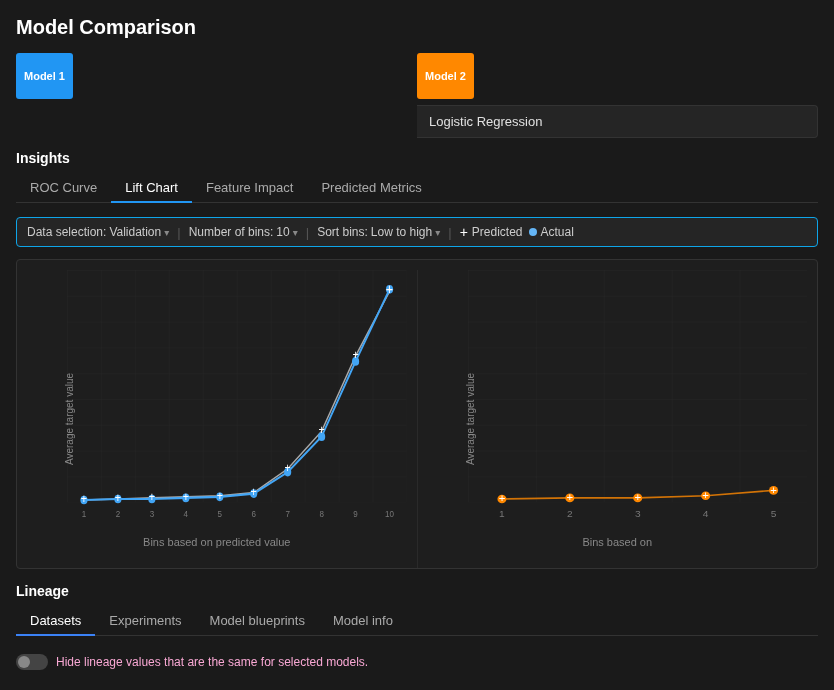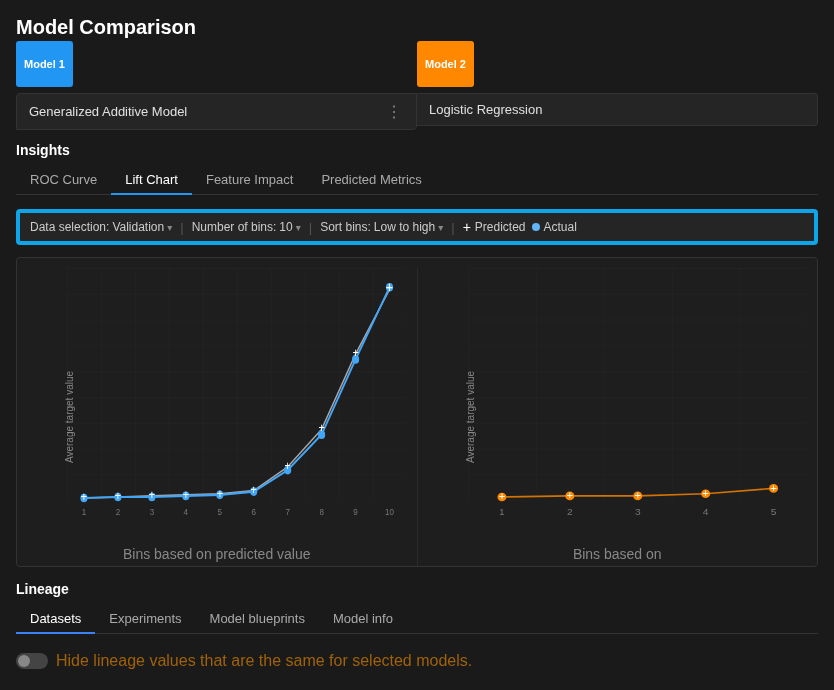--- a/index.html
+++ b/index.html
@@ -12,21 +12,21 @@
       min-height: 690px;
       overflow: hidden;
     }
     .page { padding: 16px 16px 0 16px; }
 
     
     .page-title {
       font-size: 20px;
       font-weight: 600;
       color: #fff;
-      margin-bottom: 2px;
+      margin-bottom: 14px;
     }
 
     
     .model-row {
       display: flex;
       gap: 0;
       margin-bottom: 10px;
     }
     .model-col {
       flex: 1;
@@ -95,21 +95,21 @@
       border-bottom: 2px solid #2196f3;
     }
 
     
     .filter-bar {
       display: flex;
       align-items: center;
       gap: 6px;
       padding: 6px 10px;
       background: #252525;
-      border: 4px solid #0ea5e9;
+      border: 1px solid #0ea5e9;
       border-radius: 4px;
       margin-bottom: 12px;
       flex-wrap: wrap;
     }
     .filter-item {
       display: flex;
       align-items: center;
       gap: 3px;
       font-size: 12px;
       color: #ccc;
@@ -151,24 +151,24 @@
       position: absolute;
       left: 6px;
       top: 50%;
       transform: translateY(-50%) rotate(-90deg);
       font-size: 10px;
       color: #888;
       white-space: nowrap;
     }
     .x-axis-label {
       position: absolute;
-      bottom: 4px;
+      bottom: 20px;
       left: 50%;
       transform: translateX(-50%);
-      font-size: 14px;
+      font-size: 11px;
       color: #888;
       white-space: nowrap;
     }
     svg.chart {
       width: 100%;
       height: 100%;
     }
 
     
     .lineage-section {
@@ -210,39 +210,35 @@
     .toggle-knob {
       position: absolute;
       left: 2px;
       top: 2px;
       width: 12px;
       height: 12px;
       background: #888;
       border-radius: 50%;
     }
     .toggle-label {
-      font-size: 16px;
-      color: #a16207;
+      font-size: 12px;
+      color: #f9a8d4;
     }
   </style>
 </head>
 <body>
 
 <div class="page">
 
   <h1 class="page-title">Model Comparison</h1>
 
   <div class="model-row">
     <div class="model-col model-col-left">
       <div>
         <span class="model-badge model-badge-1">Model 1</span>
-      </div>
-      <div class="model-name-row">
-        <span>Generalized Additive Model</span>
-        <span class="dots">⋮</span>
       </div>
     </div>
     <div class="model-col model-col-right">
       <div>
         <span class="model-badge model-badge-2">Model 2</span>
       </div>
       <div class="model-name-row">
         <span>Logistic Regression</span>
       </div>
     </div>

